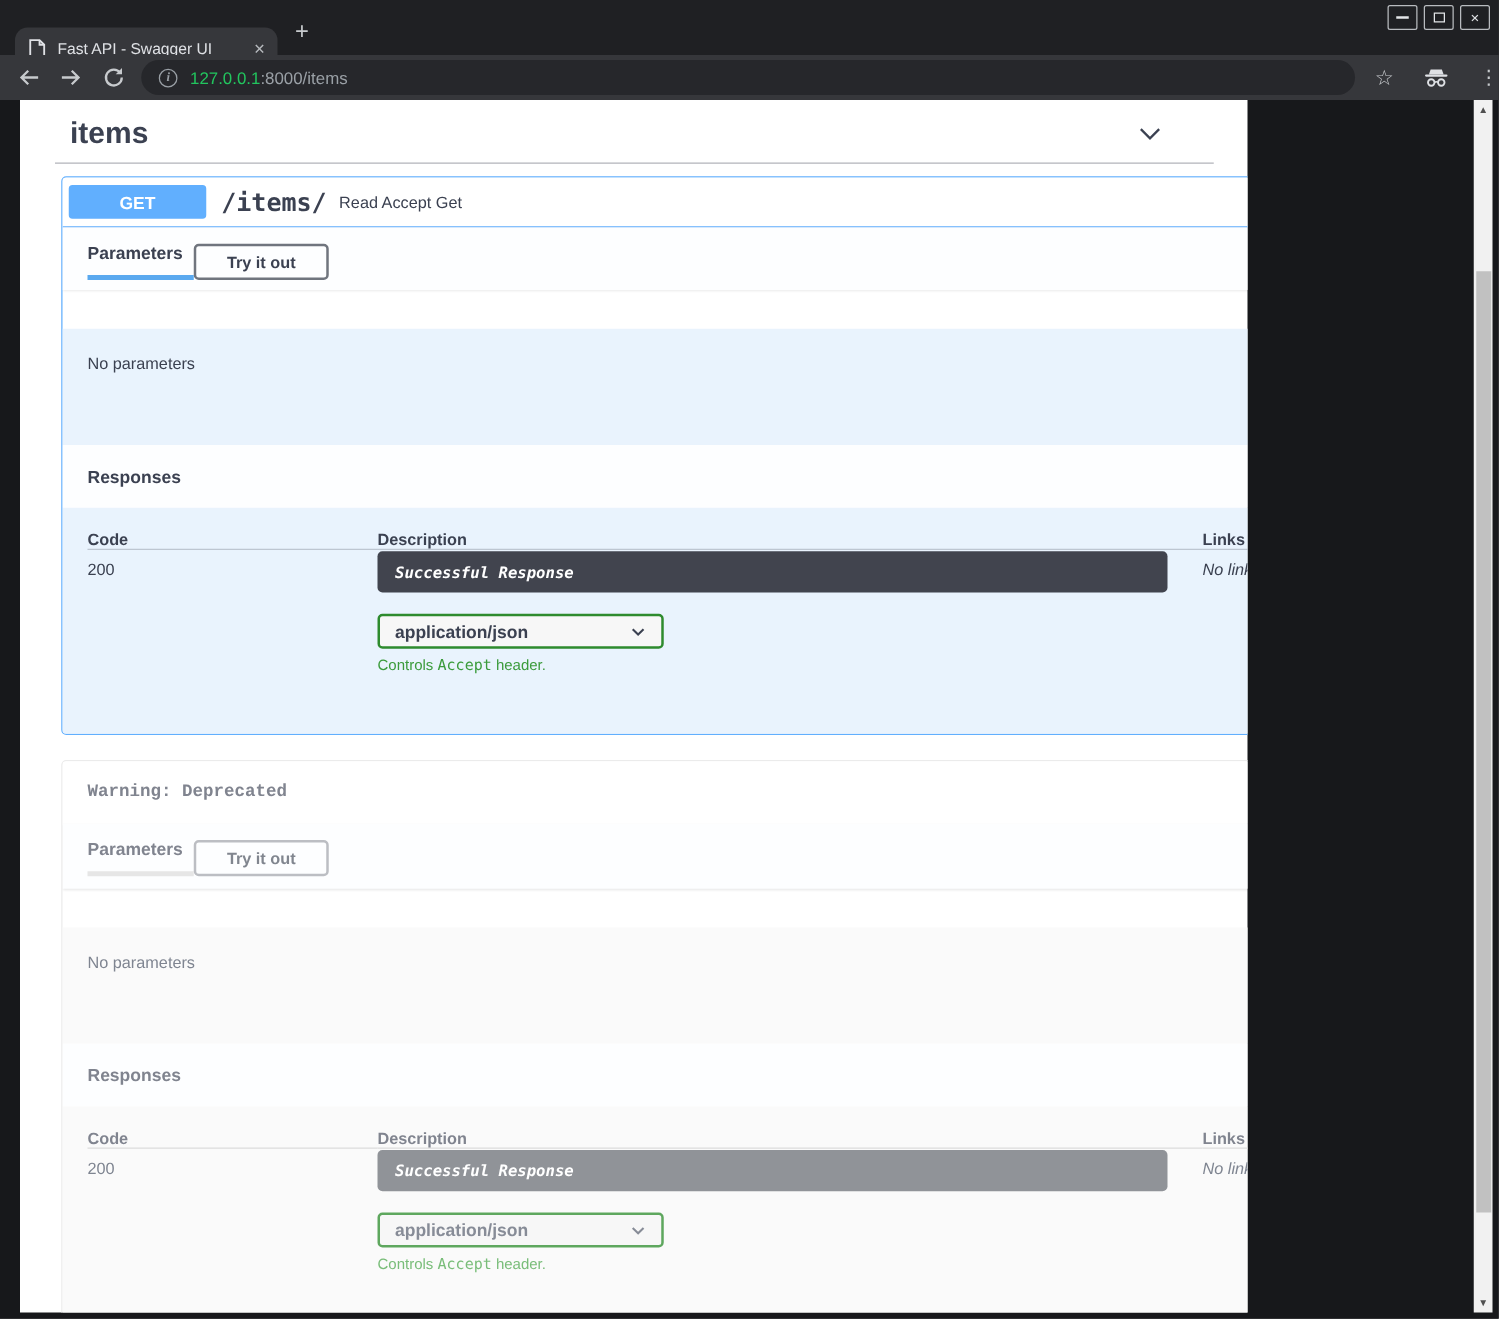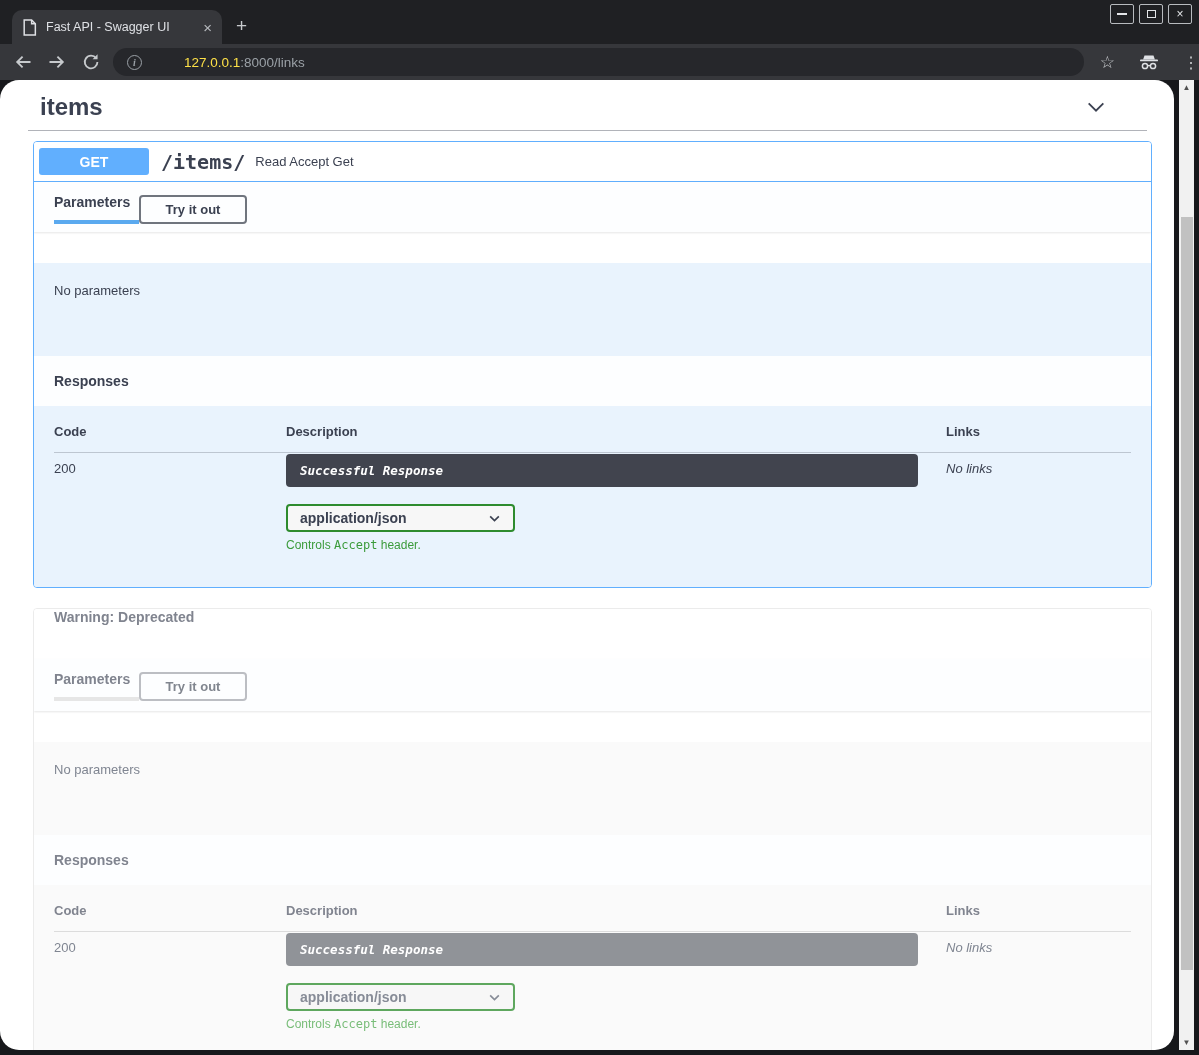--- a/index.html
+++ b/index.html
@@ -2,49 +2,49 @@
 <html><head>
 <meta charset="utf-8">
 <style>
   * { margin:0; padding:0; box-sizing:border-box; }
   html,body { width:1199px; height:1055px; }
   body { font-family:"Liberation Sans", sans-serif; background:#17181b; position:relative; overflow:hidden; }
 
   
   .window { position:absolute; inset:0; background:#17181b; }
   .tabstrip { position:absolute; top:0; left:0; right:0; height:44px; background:#1f2023; }
-  .tab { position:absolute; left:12px; top:10px; width:210px; height:34px; background:#36373b;
+  .tab { position:absolute; left:12px; top:22px; width:210px; height:34px; background:#36373b;
          border-radius:10px 10px 0 0; display:flex; align-items:center; padding:0 10px; gap:9px; }
   .tab-title { color:#dfe1e5; font-size:12.5px; flex:1; white-space:nowrap; overflow:hidden; }
   .tab-close { color:#b7babe; font-size:15px; line-height:1; cursor:default; }
   .newtab { position:absolute; left:236px; top:16px; color:#c7cacd; font-size:19px; line-height:1; }
   .winctl { position:absolute; top:4px; right:7px; display:flex; gap:5px; }
   .winbtn { width:24px; height:20px; border:1.5px solid #b8bbbf; border-radius:2px; display:flex;
             align-items:center; justify-content:center; color:#e3e5e8; font-size:12px; }
   .winbtn .bar { width:10px; height:0; border-bottom:2px solid #e3e5e8; }
   .winbtn .box { width:9px; height:8px; border:1.5px solid #e3e5e8; }
 
   .toolbar { position:absolute; top:44px; left:0; right:0; height:36px; background:#36373b;
              display:flex; align-items:center; }
   .navicons { display:flex; align-items:center; gap:14px; padding:0 12px 0 13px; }
   .navicon { width:20px; height:20px; color:#c7cacd; }
   .urlbar { height:28px; width:972px; background:#26272b; border-radius:14px; display:flex;
             align-items:center; padding:0 14px; gap:10px; }
   .info-icon { width:15px; height:15px; border:1.4px solid #9aa0a6; border-radius:50%; color:#9aa0a6;
                font-size:10px; font-weight:bold; display:flex; align-items:center; justify-content:center;
                font-family:"Liberation Serif", serif; font-style:italic; }
   .url { font-size:13.5px; }
-  .url .host { color:#fde047;margin-left:32px; }
+  .url .host { color:#22c55e; }
   .url .rest { color:#9aa0a6; }
   .toolbar-right { display:flex; align-items:center; gap:23px; margin-left:16px; color:#c7cacd; }
   .star { font-size:17px; }
   .kebab { font-size:16px; letter-spacing:0; }
 
   
-  .page { position:absolute; top:80px; left:0; width:1174px; bottom:5px; background:#ffffff; overflow:hidden;border-radius:19px; }
+  .page { position:absolute; top:80px; left:16px; width:982px; bottom:5px; background:#ffffff; overflow:hidden; }
   .scrollbar { position:absolute; top:80px; right:5px; width:15px; bottom:5px; background:#f1f1f1; }
   .scroll-arrow { position:absolute; left:0; width:15px; height:15px; display:flex; align-items:center;
                   justify-content:center; color:#505050; font-size:8px; }
   .scroll-up { top:0; } .scroll-down { bottom:0; }
   .scroll-thumb { position:absolute; left:1.5px; width:12px; top:137px; height:753px; background:#c1c1c1; }
 
   
   .swagger { padding:8px 27px 0 28px; color:#3b4151; }
   .sec-head { display:flex; align-items:center; justify-content:space-between; padding:0 12px 0 12px; height:38px; }
   .sec-title { font-size:24px; font-weight:bold; color:#3b4151; }
@@ -60,21 +60,21 @@
   .deprecated .op-summary { height:34px; border-bottom:1px solid #ebebeb; }
   .method-badge { width:110px; height:27px; border-radius:3px; color:#ffffff; font-weight:bold;
                   font-size:14px; display:flex; align-items:center; justify-content:center; }
   .get .method-badge { background:#61affe; }
   .deprecated .method-badge { background:#ececec; }
   .op-path { font-family:"DejaVu Sans Mono", monospace; font-weight:bold; font-size:20px; margin-left:12px; }
   .deprecated .op-path { color:#8f939d; text-decoration:line-through; }
   .op-desc { font-size:13px; margin-left:10px; }
   .deprecated .op-desc { color:#8f939d; }
 
-  .warning-row { background:#ffffff; height:50px; display:flex; padding:0 20px; }
+  .warning-row { background:#ffffff; height:50px; display:flex; align-items:center; padding:0 20px;font-family:Liberation Mono, monospace; }
   .warning-text { font-size:14px; font-weight:bold; color:#80848f; }
 
   .section-header { background:#fdfeff; display:flex; align-items:flex-start; 
                     padding:12px 20px 0 20px; box-shadow:0 1px 2px rgba(0,0,0,.10); position:relative; z-index:1; }
   .get .section-header.params { height:50px; }
   .deprecated .section-header.params { height:52px; }
   .section-header.resp { height:50px; align-items:center; padding-top:0; box-shadow:none; }
   .tab-item { font-size:14px; font-weight:bold; padding-bottom:10px; }
   .get .tab-item { color:#3b4151; border-bottom:4px solid #5aa9ef; }
   .deprecated .tab-item { color:#80848f; border-bottom:4px solid #e6e6e6; }
@@ -88,21 +88,21 @@
   .deprecated .tryout-btn { border:2px solid #bcbec3; color:#81868f; }
 
   .zone { padding:20px; font-size:13px; }
   .get .zone { background:#e9f3fd; }
   .deprecated .zone { background:#fafafa; color:#7f8591; }
   .zone.noparams { height:93px;margin-top:31px; }
   .get .zone.resp-zone { height:181px; padding-top:18px; }
   .deprecated .zone.resp-zone { height:180px; padding-top:18px; }
 
   .rgrid { display:grid; grid-template-columns:232px 660px 1fr; }
-  .rhead { font-size:13px; font-weight:bold; padding-bottom:13px; border-bottom:1px solid rgba(59,65,81,.25); }
+  .rhead { font-size:13px; font-weight:bold; border-bottom:1px solid rgba(59,65,81,.25); }
   .deprecated .rhead { color:#80848f; border-bottom:1px solid #dcdcdc; }
   .rrow { margin-top:1px; }
   .cell-top { padding-top:7px; }
   .resp-desc-box { width:632px; border-radius:4px; padding:9px 14px;
                    font-family:"DejaVu Sans Mono", monospace; font-style:italic; font-weight:bold;
                    font-size:12.5px; color:#ffffff; }
   .get .resp-desc-box { background:#41444e; }
   .deprecated .resp-desc-box { background:#909398; }
   .media-select { margin-top:17px; width:229px; height:28px; border-radius:4px; background:#f7f7f7;
                   display:flex; align-items:center; justify-content:space-between; padding:0 12px; }
@@ -161,21 +161,21 @@
       </span>
       <span class="navicon">
         <svg viewBox="0 0 24 24" width="20" height="20">
             <path d="M18.2 7.5A7.6 7.6 0 1 0 19.7 12" fill="none" stroke="currentColor" stroke-width="2.2"></path>
             <path d="M19.9 2.8v6h-6z" fill="currentColor"></path>
           </svg>
       </span>
     </div>
     <div class="urlbar">
       <span class="info-icon">i</span>
-      <span class="url"><span class="host">127.0.0.1</span><span class="rest">:8000/links</span></span>
+      <span class="url"><span class="host">127.0.0.1</span><span class="rest">:8000/items</span></span>
     </div>
     <div class="toolbar-right">
       <span class="star">☆</span>
       <span>
         <svg width="22" height="16" viewBox="0 0 22 16">
             <path d="M6.5 1.5h9l1.4 4h-11.8z" fill="#dfe1e5"></path>
             <rect x="2" y="5.5" width="18" height="1.8" rx="0.9" fill="#dfe1e5"></rect>
             <circle cx="7" cy="12" r="2.6" fill="none" stroke="#dfe1e5" stroke-width="1.5"></circle>
             <circle cx="15" cy="12" r="2.6" fill="none" stroke="#dfe1e5" stroke-width="1.5"></circle>
             <path d="M9.6 12c.9-.8 1.9-.8 2.8 0" fill="none" stroke="#dfe1e5" stroke-width="1.3"></path>

